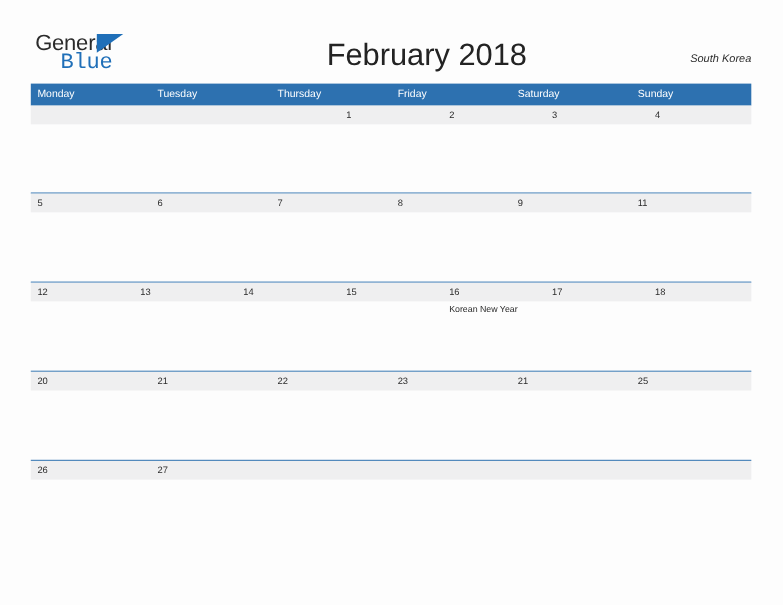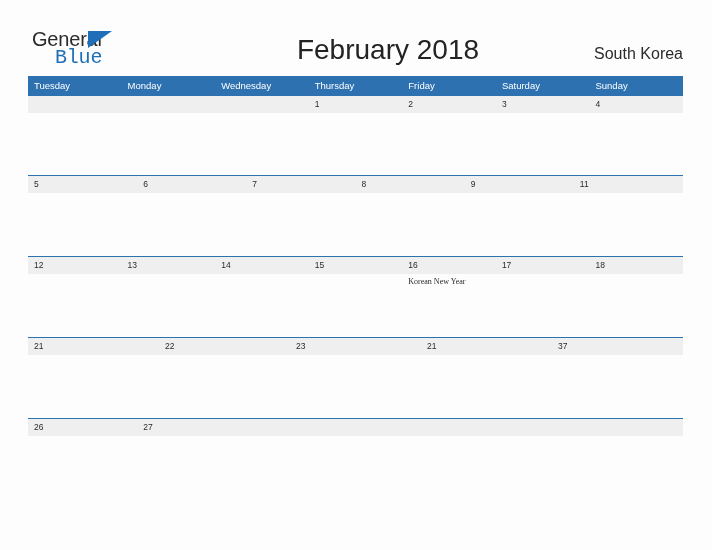--- a/index.html
+++ b/index.html
@@ -74,25 +74,26 @@
     line-height: 32px;
     color: #232323;
     font-family: "Liberation Sans", sans-serif;
     margin-left: 32px;
   }
 
   .region {
     position: absolute;
     right: 29px;
     top: 45px;
-    font-size: 16px;
+    font-size: 10px;
     line-height: 18px;
     color: #2b2b2b;
     text-align: right;
     font-family: "Liberation Sans", sans-serif;
+    font-style: italic;
   }
 
   
   .calendar {
     position: absolute;
     left: 28px;
     top: 76px;
     width: 655px;
   }
 
@@ -156,21 +157,21 @@
     flex: 1 1 0;
     min-width: 0;
     padding-left: 6px;
     padding-top: 2px;
     box-sizing: border-box;
   }
   .event-text {
     font-size: 8px;
     line-height: 11px;
     color: #2b2b2b;
-    font-family: Liberation Serif, serif;
+    font-family: Liberation Sans, sans-serif;
     display: block;
   }
 </style>
 </head>
 <body>
 
 <div class="page-header">
 
   <div class="logo">
     <span class="logo-general">General</span>
@@ -179,23 +180,22 @@
   </div>
 
   <div class="title">February 2018</div>
 
   <div class="region">South Korea</div>
 
 </div>
 
 <div class="calendar">
   <div class="weekday-row">
+      <div class="weekday-cell">Monday</div>
       <div class="weekday-cell">Tuesday</div>
-      <div class="weekday-cell">Monday</div>
-      <div class="weekday-cell">Wednesday</div>
       <div class="weekday-cell">Thursday</div>
       <div class="weekday-cell">Friday</div>
       <div class="weekday-cell">Saturday</div>
       <div class="weekday-cell">Sunday</div>
     </div>
   <div id="week-rows">
       <div class="week-row first">
         <div class="date-band">
           <div class="date-cell empty"></div>
           <div class="date-cell empty"></div>
@@ -251,25 +251,26 @@
           <div class="event-cell"></div>
           <div class="event-cell">
             <span class="event-text">Korean New Year</span>
           </div>
           <div class="event-cell"></div>
           <div class="event-cell"></div>
         </div>
       </div>
       <div class="week-row">
         <div class="date-band">
+          <div class="date-cell">20</div>
           <div class="date-cell">21</div>
           <div class="date-cell">22</div>
           <div class="date-cell">23</div>
           <div class="date-cell">21</div>
-          <div class="date-cell">37</div>
+          <div class="date-cell">25</div>
         </div>
         <div class="event-band">
           <div class="event-cell"></div>
           <div class="event-cell"></div>
           <div class="event-cell"></div>
           <div class="event-cell"></div>
           <div class="event-cell"></div>
           <div class="event-cell"></div>
           <div class="event-cell"></div>
         </div>

